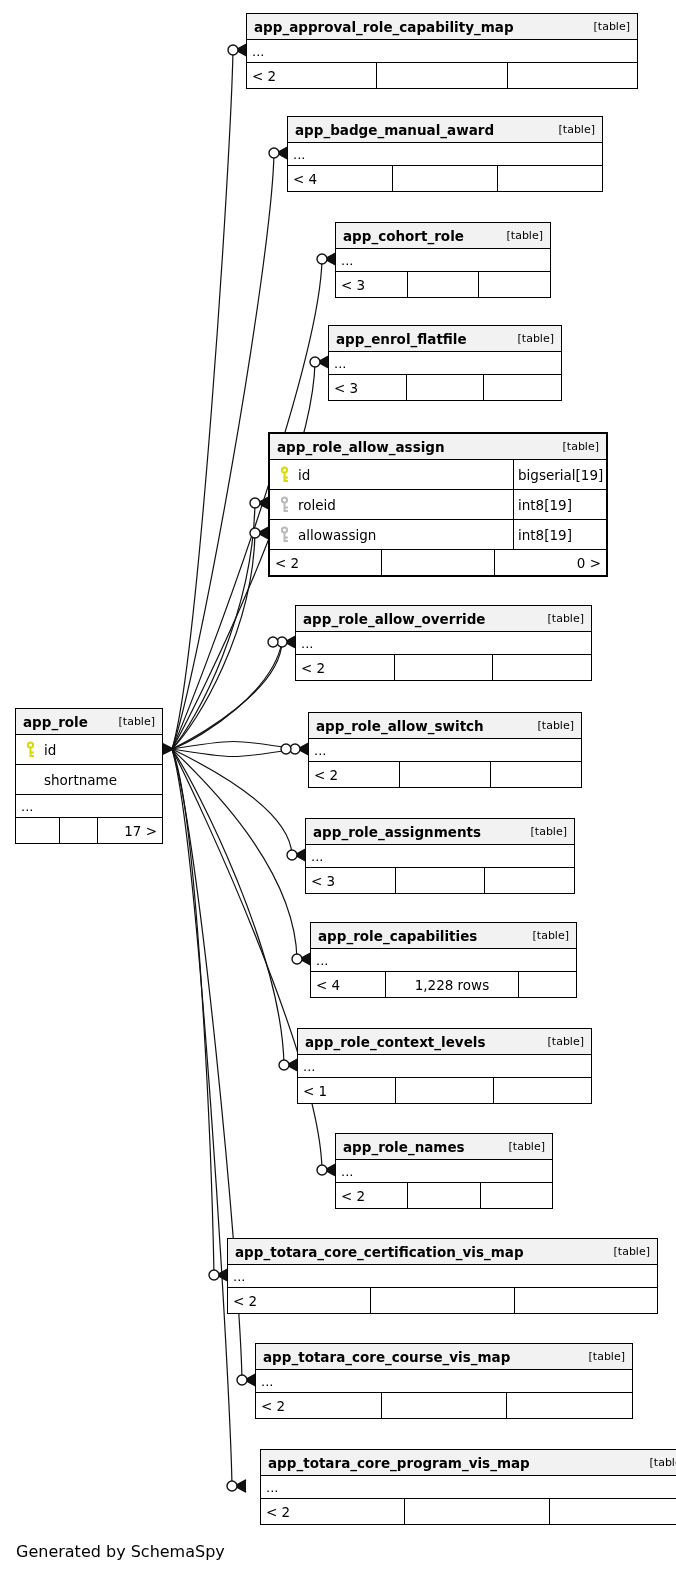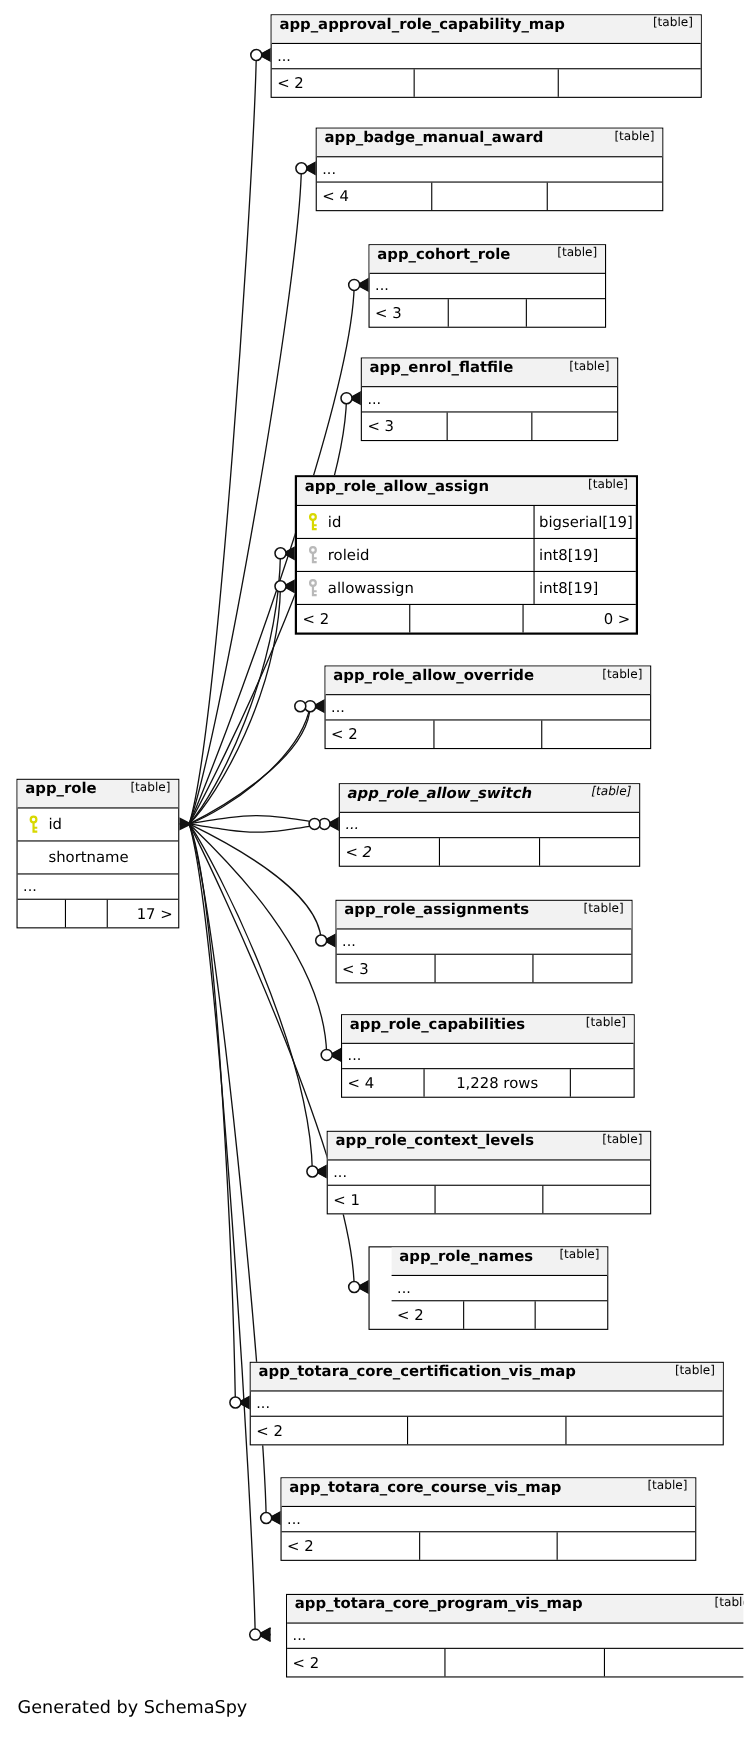--- a/index.html
+++ b/index.html
@@ -2,21 +2,21 @@
 <html><head>
 <meta charset="utf-8">
 <style>
   html,body{margin:0;padding:0;background:#fff;}
   #canvas{position:relative;width:676px;height:1581px;background:#fff;
           font-family:"DejaVu Sans","Liberation Sans",sans-serif;overflow:hidden;}
   #edges{position:absolute;left:0;top:0;z-index:0;}
   .tbox{position:absolute;background:#fff;border:1px solid #000;box-sizing:border-box;z-index:1;}
   .tbox.hl{border:2px solid #000;}
   .thead{height:26px;background:#f2f2f2;border-bottom:1px solid #000;display:flex;
-         align-items:flex-start;justify-content:space-between;padding:0 7px;box-sizing:border-box;}
+         align-items:center;justify-content:space-between;padding:0 7px;box-sizing:border-box;}
   .tname{font-weight:bold;font-size:13.5px;white-space:nowrap;}
   .ttag{font-size:11px;white-space:nowrap;margin-left:8px;}
   .crow{height:30px;border-bottom:1px solid #000;display:flex;align-items:stretch;
         box-sizing:border-box;font-size:13.5px;}
   .cleft{flex:1;display:flex;align-items:center;min-width:0;}
   .keyslot{width:28px;display:flex;align-items:center;justify-content:center;flex:0 0 28px;}
   .cname{white-space:nowrap;}
   .ctype{flex:0 0 93px;border-left:1px solid #000;display:flex;align-items:center;
          padding-left:4px;box-sizing:border-box;white-space:nowrap;}
   .tellipsis{height:23px;border-bottom:1px solid #000;font-size:13px;display:flex;
@@ -202,21 +202,21 @@
         <span class="tname">app_enrol_flatfile</span>
         <span class="ttag">[table]</span>
       </div>
       <div class="tellipsis">...</div>
       <div class="tfoot">
         <div class="fc" style="flex: 1 1 0px;">&lt; 3</div>
         <div class="fc c" style="flex: 1 1 0px;"></div>
         <div class="fc r" style="flex: 1 1 0px;"></div>
       </div>
     </div>
-    <div class="tbox hl" style="left: 268px; top: 432px; width: 312px;">
+    <div class="tbox hl" style="left: 268px; top: 432px; width: 340px;">
       <div class="thead">
         <span class="tname">app_role_allow_assign</span>
         <span class="ttag">[table]</span>
       </div>
       <div class="crow">
         <div class="cleft">
           <div class="keyslot">
             <svg width="11" height="17" viewBox="0 0 11 17">
               <circle cx="5.5" cy="4" r="2.6" fill="none" stroke="#d8d800" stroke-width="2"></circle>
               <path d="M5.5 6.5 V16 M5.5 11.5 h3.4 M5.5 15 h3.4" stroke="#d8d800" stroke-width="2" fill="none"></path>
@@ -261,21 +261,21 @@
         <span class="tname">app_role_allow_override</span>
         <span class="ttag">[table]</span>
       </div>
       <div class="tellipsis">...</div>
       <div class="tfoot">
         <div class="fc" style="flex: 1 1 0px;">&lt; 2</div>
         <div class="fc c" style="flex: 1 1 0px;"></div>
         <div class="fc r" style="flex: 1 1 0px;"></div>
       </div>
     </div>
-    <div class="tbox" style="left: 308px; top: 712px; width: 274px; font-style: italic;">
+    <div class="tbox" style="left: 308px; top: 712px; width: 274px;">
       <div class="thead">
         <span class="tname">app_role_allow_switch</span>
         <span class="ttag">[table]</span>
       </div>
       <div class="tellipsis">...</div>
       <div class="tfoot">
         <div class="fc" style="flex: 1 1 0px;">&lt; 2</div>
         <div class="fc c" style="flex: 1 1 0px;"></div>
         <div class="fc r" style="flex: 1 1 0px;"></div>
       </div>
@@ -309,21 +309,21 @@
         <span class="tname">app_role_context_levels</span>
         <span class="ttag">[table]</span>
       </div>
       <div class="tellipsis">...</div>
       <div class="tfoot">
         <div class="fc" style="flex: 1 1 0px;">&lt; 1</div>
         <div class="fc c" style="flex: 1 1 0px;"></div>
         <div class="fc r" style="flex: 1 1 0px;"></div>
       </div>
     </div>
-    <div class="tbox" style="left: 335px; top: 1133px; width: 218px; padding-left: 20px;">
+    <div class="tbox" style="left: 335px; top: 1133px; width: 218px;">
       <div class="thead">
         <span class="tname">app_role_names</span>
         <span class="ttag">[table]</span>
       </div>
       <div class="tellipsis">...</div>
       <div class="tfoot">
         <div class="fc" style="flex: 1 1 0px;">&lt; 2</div>
         <div class="fc c" style="flex: 1 1 0px;"></div>
         <div class="fc r" style="flex: 1 1 0px;"></div>
       </div>

